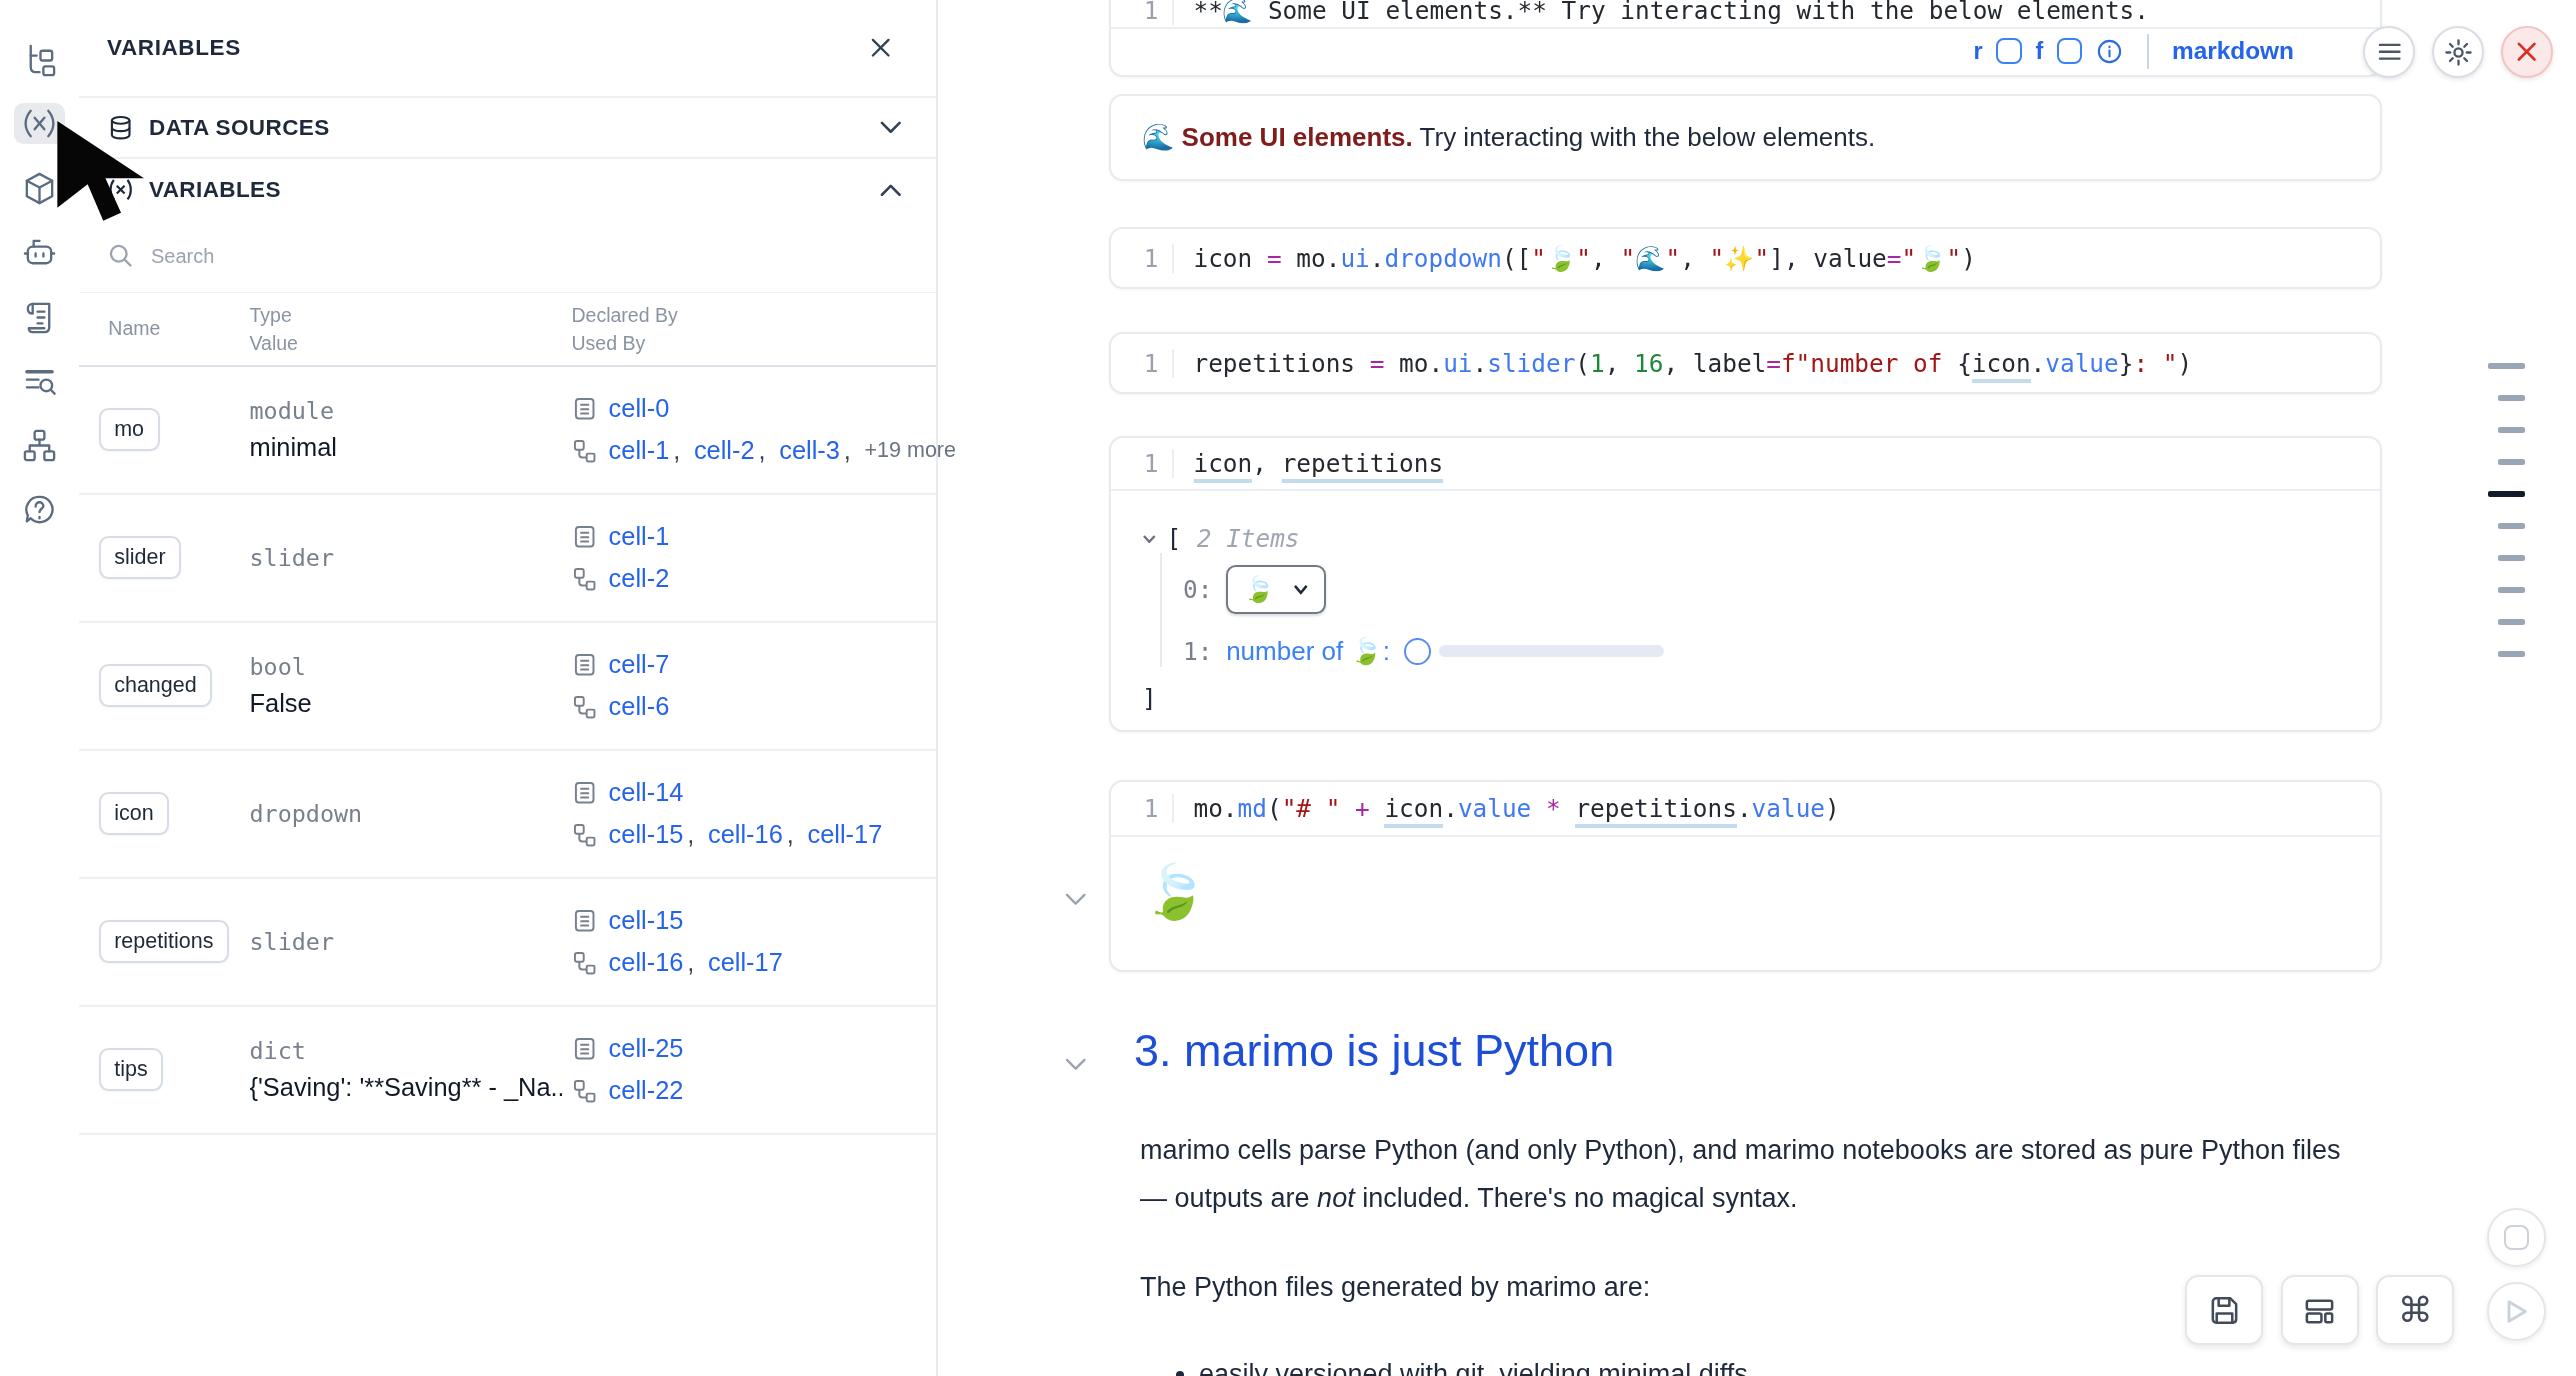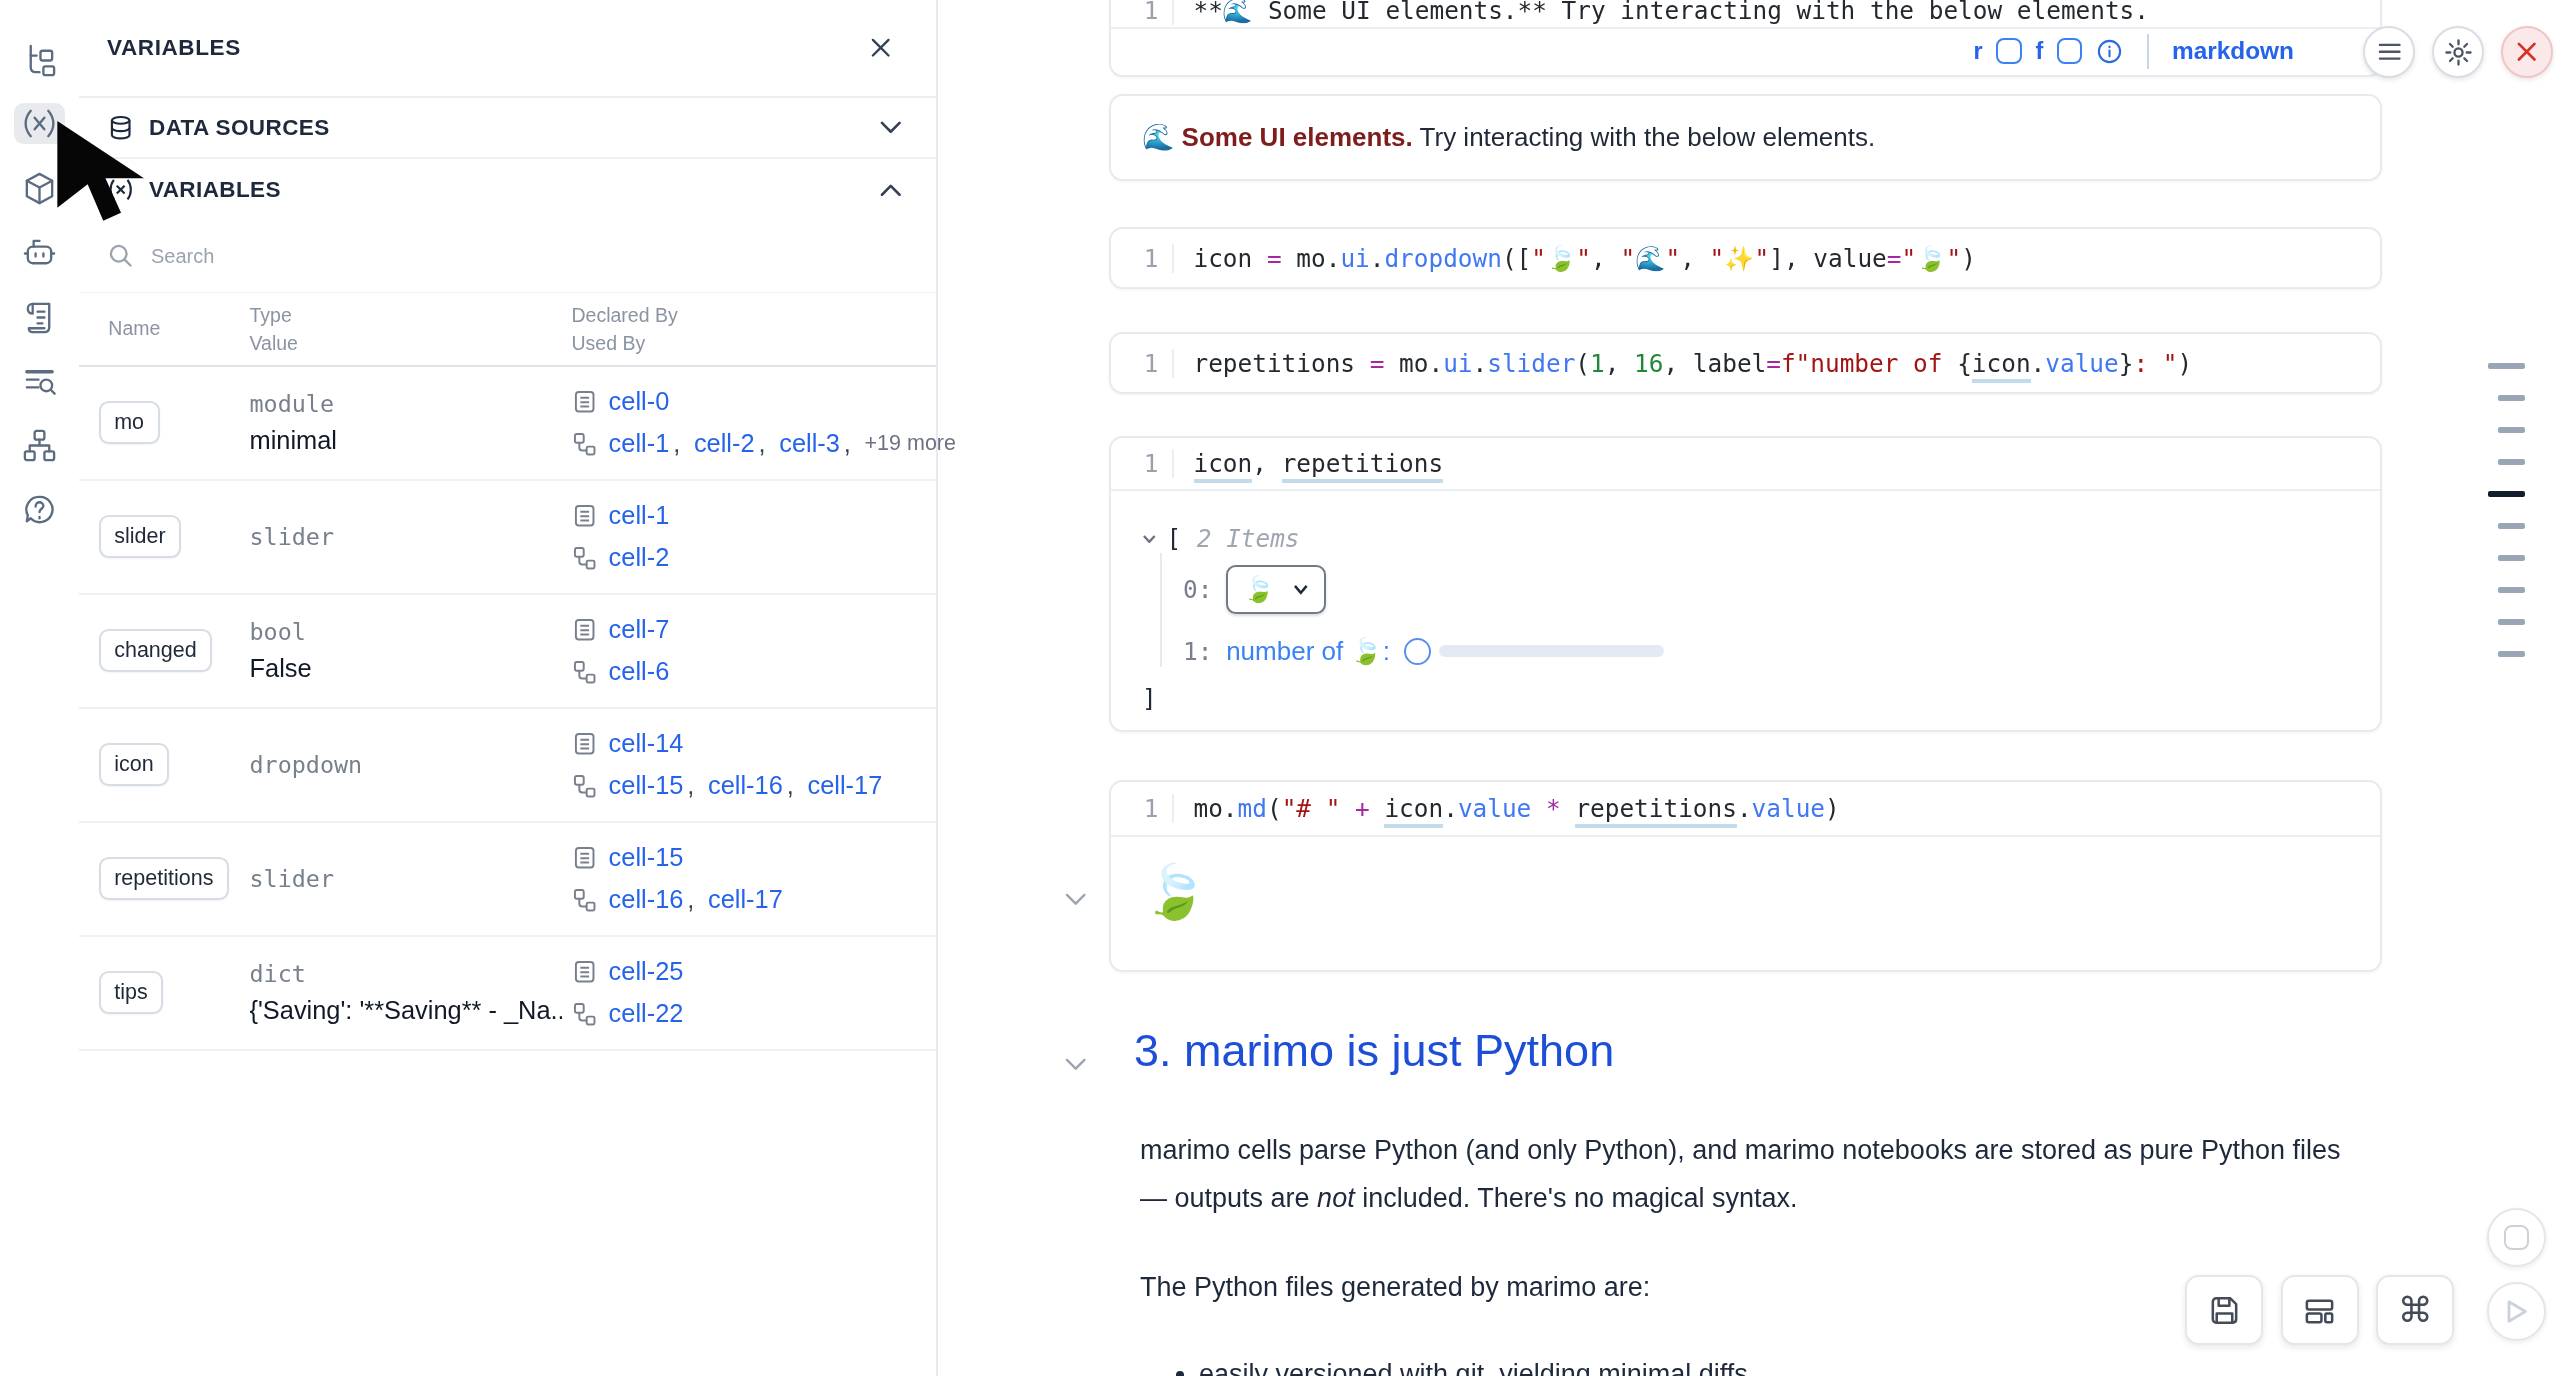--- a/index.html
+++ b/index.html
@@ -26,21 +26,21 @@
   .chev { margin-left:auto; stroke:#334155; fill:none; stroke-width:2.6; stroke-linecap:round; stroke-linejoin:round; }
   .search-row { height:73px; display:flex; align-items:center; gap:17.6px; padding:0 29px;
     border-bottom:1px solid #eef0f3; }
   .search-row input { border:none; outline:none; font-size:20px; color:#334155; width:586px;
     font-family:"Liberation Sans",sans-serif; }
   .search-row input::placeholder { color:#9aa3af; }
   .vt-head { display:grid; grid-template-columns:151px 322px 1fr; padding:7.8px 9.8px 7.8px 19.5px;
     min-height:61px; align-items:center; border-bottom:2px solid #dde2e8; color:#8a94a2; font-size:19.5px; }
   .vt-head .stack { line-height:28px; }
   .vt-body .vt-row { display:grid; grid-template-columns:151px 322px 1fr; padding:0 9.8px 0 19.5px;
-    height:114px; align-items:center; border-bottom:2px solid #eef1f4; }
+    height:128px; align-items:center; border-bottom:2px solid #eef1f4; }
   .badge { display:inline-block; border:2px solid #d7dde4; border-radius:9.8px; padding:6.8px 13.7px;
     font-size:21.5px; color:#1f2937; background:#fff; box-shadow:0 1px 2px rgba(15,23,42,.05); white-space:nowrap; }
   .type-mono { font-family:"DejaVu Sans Mono","Liberation Mono",monospace; font-size:23.4px; color:#78808d; }
   .value-text { font-size:25.4px; color:#111827; margin-top:7.8px; white-space:nowrap; overflow:hidden; max-width:312px; }
   .links-cell { display:flex; flex-direction:column; gap:13.7px; font-size:25.4px; }
   .link-row { display:flex; align-items:center; gap:11.7px; white-space:nowrap; }
   .link-row svg { stroke:#78808d; fill:none; stroke-width:2; flex:none; }
   a.cell-link { color:#2563eb; text-decoration:none; }
   .sep { color:#374151; margin-left:-7.8px; margin-right:2px; }
   .more { color:#6b7280; font-size:21.5px; }

